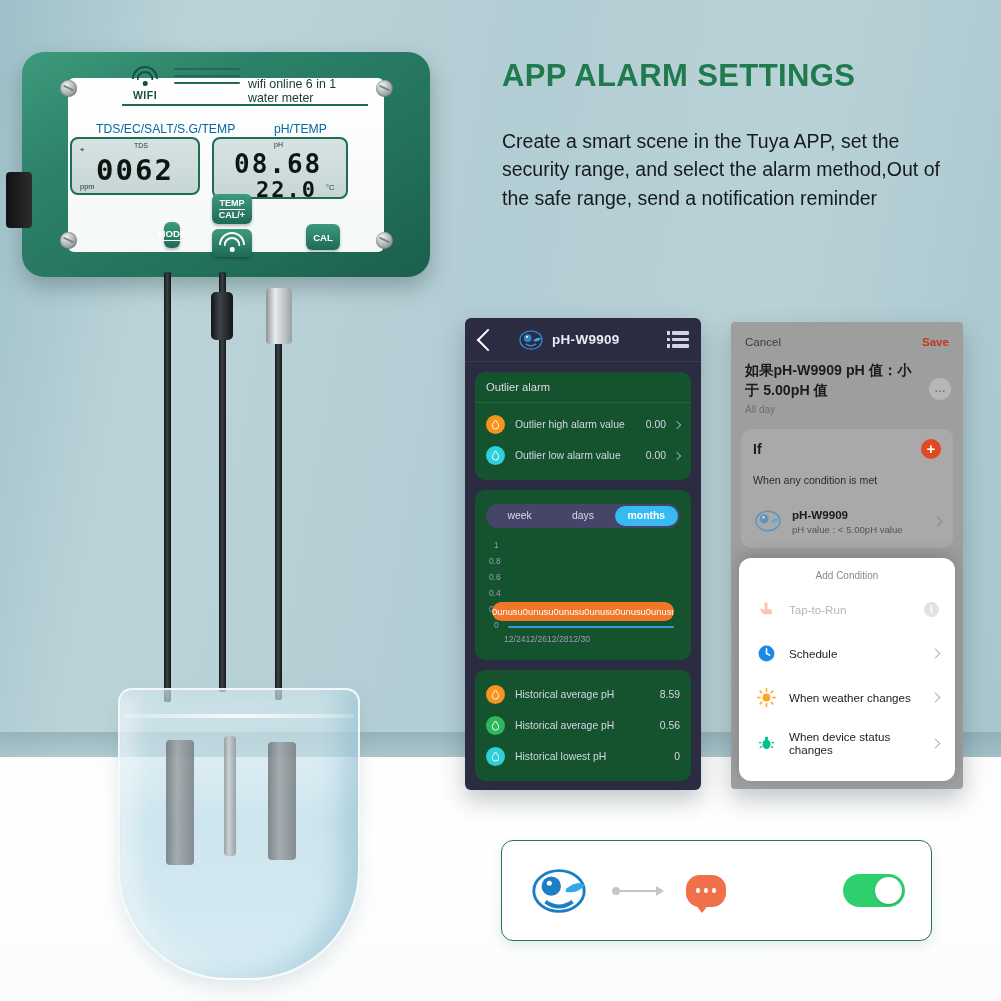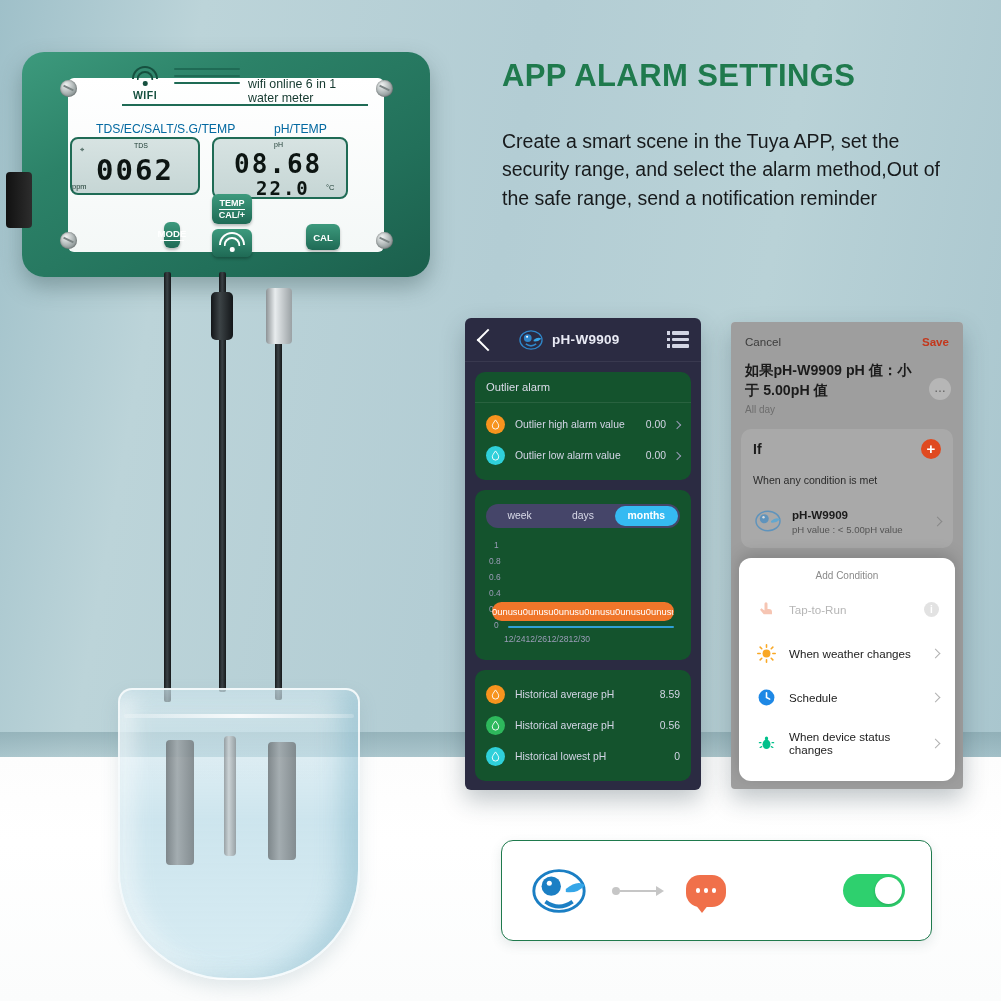--- a/index.html
+++ b/index.html
@@ -301,27 +301,27 @@
     <div class="underbar"></div>
   </div>
 
   <div class="sec-label" style="left:74px; top:70px;">TDS/EC/SALT/S.G/TEMP</div>
   <div class="sec-label" style="left:252px; top:70px;">pH/TEMP</div>
 
   <div class="lcd" style="left:48px; top:85px; width:130px; height:58px;">
     <div class="tiny" style="left:8px; top:6px;">⌖</div>
     <div class="tiny" style="left:62px; top:3px; font-size:7px;">TDS</div>
     <div class="seg" style="position:absolute; left:24px; top:14px; font-size:29px;">0062</div>
-    <div class="tiny" style="left:0; top:43px;text-align:center;">ppm</div>
+    <div class="tiny" style="left:8px; top:43px;text-align:center;">ppm</div>
   </div>
 
   <div class="lcd" style="left:190px; top:85px; width:136px; height:62px;">
     <div class="tiny" style="left:60px; top:2px; font-size:7px;">pH</div>
     <div class="seg" style="position:absolute; left:20px; top:10px; font-size:26px;">08.68</div>
-    <div class="seg" style="position:absolute; left:42px; top:38px; font-size:19px;">22.0</div>
+    <div class="seg" style="position:absolute; left:42px; top:38px; font-size:22px;">22.0</div>
     <div class="tiny" style="left:112px; top:44px;">°C</div>
   </div>
 
   <div class="btn" style="left:142px; top:170px; width:16px; height:26px;">
     <span>MODE</span>
     <span class="divline"></span>
   </div>
   <div class="btn" style="left:190px; top:142px; width:40px; height:30px;">
     <small>TEMP</small>
     <small style="border-top:1px solid #fff;">CAL/+</small>
@@ -500,38 +500,38 @@
           <path d="M10 11V5a2 2 0 0 1 4 0v7h2a4 4 0 0 1 4 4v3H9l-5-6 2-2 4 3z" fill="#f6c5b3"></path>
         </svg>
       </span>
       <span>Tap-to-Run</span>
       <span class="info-dot">i</span>
     </div>
 
     <div class="sheet-row">
       <span class="sheet-ico">
         <svg viewBox="0 0 24 24" style="width:19px;height:19px;">
+          <circle cx="12" cy="12" r="10" fill="#1e88e5"></circle>
+          <path d="M12 6v6l4 2" stroke="#fff" stroke-width="2" fill="none" stroke-linecap="round"></path>
+        </svg>
+      </span>
+      <span>Schedule</span>
+      <span class="chev3"></span>
+    </div>
+
+    <div class="sheet-row">
+      <span class="sheet-ico">
+        <svg viewBox="0 0 24 24" style="width:19px;height:19px;">
           <circle cx="12" cy="12" r="5" fill="#f9a825"></circle>
           <g stroke="#f9a825" stroke-width="2" stroke-linecap="round">
             <path d="M12 1v3M12 20v3M1 12h3M20 12h3M4 4l2 2M18 18l2 2M20 4l-2 2M6 18l-2 2"></path>
           </g>
         </svg>
       </span>
       <span>When weather changes</span>
-      <span class="chev3"></span>
-    </div>
-
-    <div class="sheet-row">
-      <span class="sheet-ico">
-        <svg viewBox="0 0 24 24" style="width:19px;height:19px;">
-          <circle cx="12" cy="12" r="10" fill="#1e88e5"></circle>
-          <path d="M12 6v6l4 2" stroke="#fff" stroke-width="2" fill="none" stroke-linecap="round"></path>
-        </svg>
-      </span>
-      <span>Schedule</span>
       <span class="chev3"></span>
     </div>
 
     <div class="sheet-row">
       <span class="sheet-ico">
         <svg viewBox="0 0 24 24" style="width:19px;height:19px;">
           <ellipse cx="12" cy="13" rx="5" ry="6" fill="#00c08b"></ellipse>
           <rect x="10" y="3" width="4" height="5" rx="2" fill="#00c08b"></rect>
           <g stroke="#00c08b" stroke-width="1.6" stroke-linecap="round">
             <path d="M3 11h2M19 11h2M4 17l2-1M20 17l-2-1"></path>

